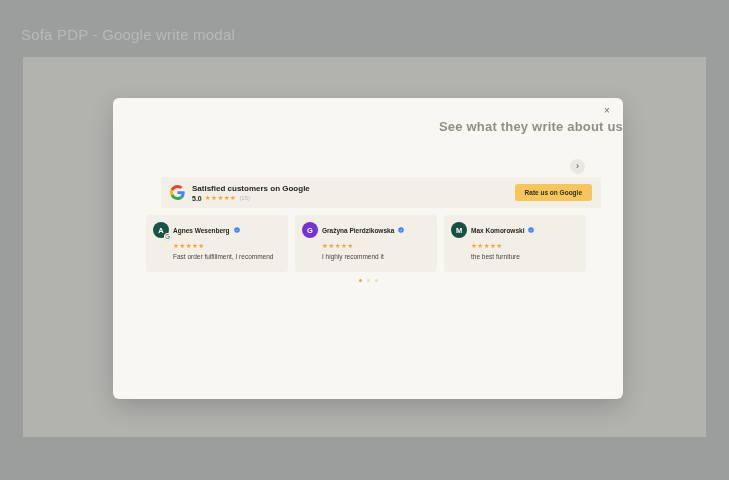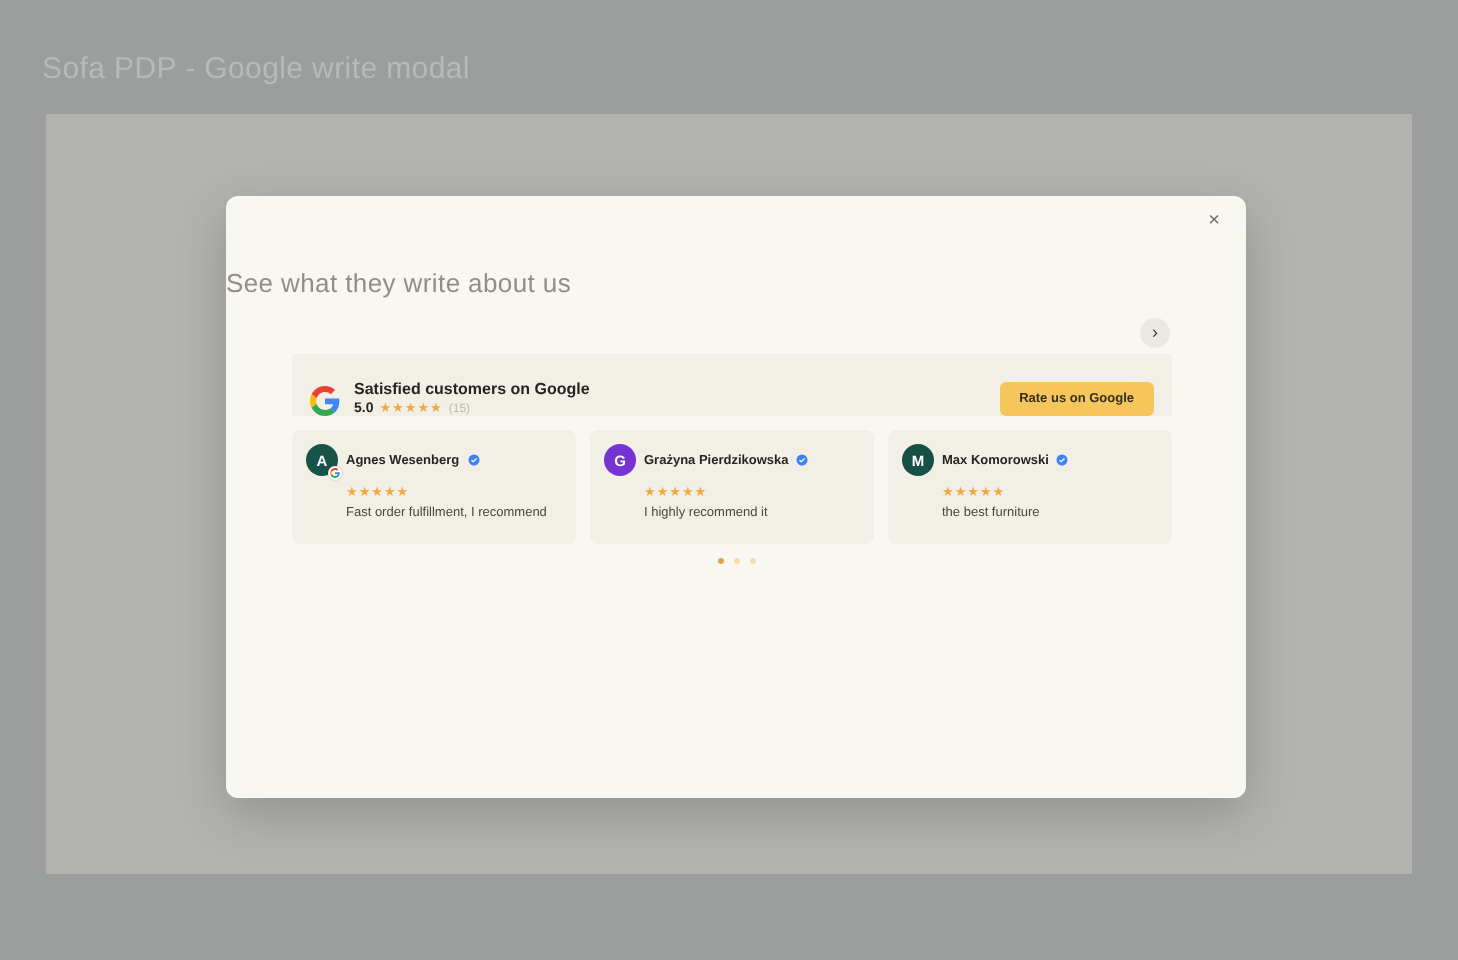--- a/index.html
+++ b/index.html
@@ -11,29 +11,29 @@
 
   .backdrop{position:absolute;left:23px;top:57px;width:683px;height:380px;background:#b2b3af}
 
   .modal{position:absolute;left:113px;top:98px;width:510px;height:301px;background:#f9f7f2;
          border-radius:6px;box-shadow:0 8px 24px rgba(0,0,0,.18)}
 
   .close-btn{position:absolute;top:6px;right:9px;width:14px;height:14px;border:none;
              background:transparent;color:#6d6b64;font-size:10px;line-height:14px;
              text-align:center;padding:0;cursor:pointer;font-family:inherit}
 
-  .heading{margin:36px 0 0;text-align:left;font-size:13px;font-weight:400;
+  .heading{margin:21px 0 0;text-align:right;font-size:13px;font-weight:700;
            color:#918e87;letter-spacing:.2px}
 
   .next-btn{position:absolute;top:61px;right:38px;width:15px;height:15px;border-radius:50%;
             border:none;background:#ebe8e1;color:#3a3833;font-size:9px;line-height:15px;
             text-align:center;padding:0;cursor:pointer;font-family:inherit}
 
-  .summary-bar{position:absolute;left:33px;top:79px;width:440px;height:31px;background:#f2efe6;
-               border-radius:2px;display:flex;align-items:flex-end;padding:0 9px;box-sizing:border-box}
+  .summary-bar{position:absolute;left:48px;top:79px;width:440px;height:31px;background:#f2efe6;
+               border-radius:2px;display:flex;align-items:center;padding:0 9px;box-sizing:border-box}
   .g-logo{width:15px;height:15px;margin-right:7px;flex:none;display:block}
   .summary-title{font-size:8px;font-weight:bold;color:#26251f;line-height:9px}
   .rating-row{display:flex;align-items:center;gap:3px;margin-top:2px}
   .rating-value{font-size:7px;font-weight:bold;color:#26251f}
   .stars{font-family:"DejaVu Sans",sans-serif;font-size:6.5px;color:#f0a83f;
          letter-spacing:.5px;line-height:7px}
   .review-count{font-size:6px;color:#bdb9ac}
   .cta-btn{margin-left:auto;background:#f6c55c;border:none;border-radius:3px;padding:5px 10px;
            font-size:6.5px;font-weight:bold;color:#332f20;font-family:inherit;cursor:pointer}
 

